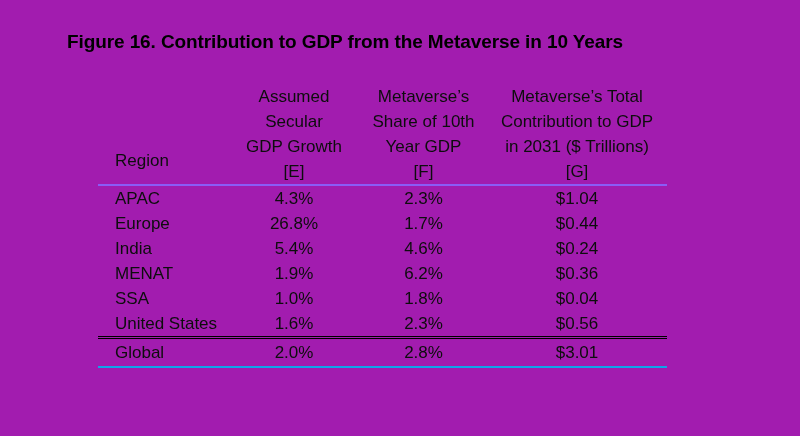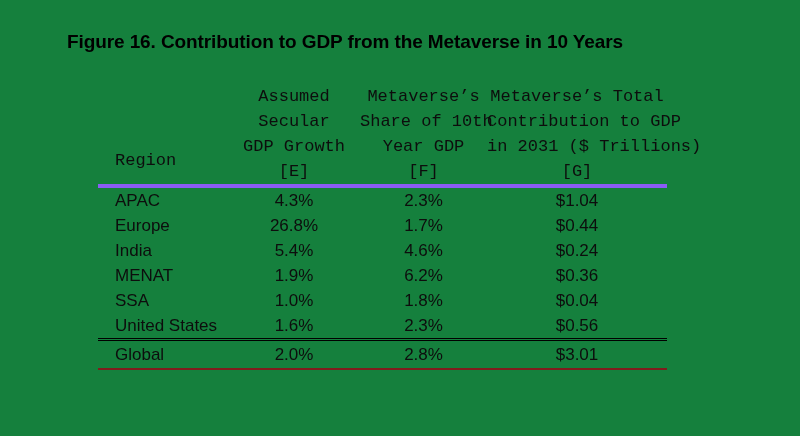--- a/index.html
+++ b/index.html
@@ -4,21 +4,21 @@
 <style>
   html, body {
     margin: 0;
     padding: 0;
     background: #ffffff;
   }
   .page {
     position: relative;
     width: 800px;
     height: 436px;
-    background: #15803d;
+    background: #a21caf;
     font-family: "Liberation Sans", "DejaVu Sans", sans-serif;
     color: #0d0d0d;
     overflow: hidden;
   }
   .figure-title {
     position: absolute;
     left: 67px;
     top: 31px;
     font-size: 19px;
     font-weight: bold;
@@ -38,22 +38,21 @@
   }
   col.col-region { width: 130px; }
   col.col-e { width: 132px; }
   col.col-f { width: 127px; }
   col.col-g { width: 180px; }
 
   thead th {
     font-weight: normal;
     vertical-align: bottom;
     padding: 0;
-    border-bottom: 4px solid #8b5cf6;
-    font-family: Liberation Mono, monospace;
+    border-bottom: 2px solid #8b5cf6;
   }
   .hline {
     display: block;
     line-height: 25px;
     text-align: center;
     white-space: nowrap;
   }
   th.region-head {
     text-align: left;
   }
@@ -76,21 +75,21 @@
     padding-left: 17px;
   }
   td.c-num {
     text-align: center;
     margin-top: 20px;
   }
   tr.total-row td {
     height: 27px;
     line-height: 27px;
     border-top: 3px double #000000;
-    border-bottom: 2px solid #7f1d1d;
+    border-bottom: 2px solid #0ea5e9;
   }
 </style>
 </head>
 <body>
 
 <div class="page">
 
   <div class="figure-title">Figure 16. Contribution to GDP from the Metaverse in 10 Years</div>
 
   <table class="gdp-table">

